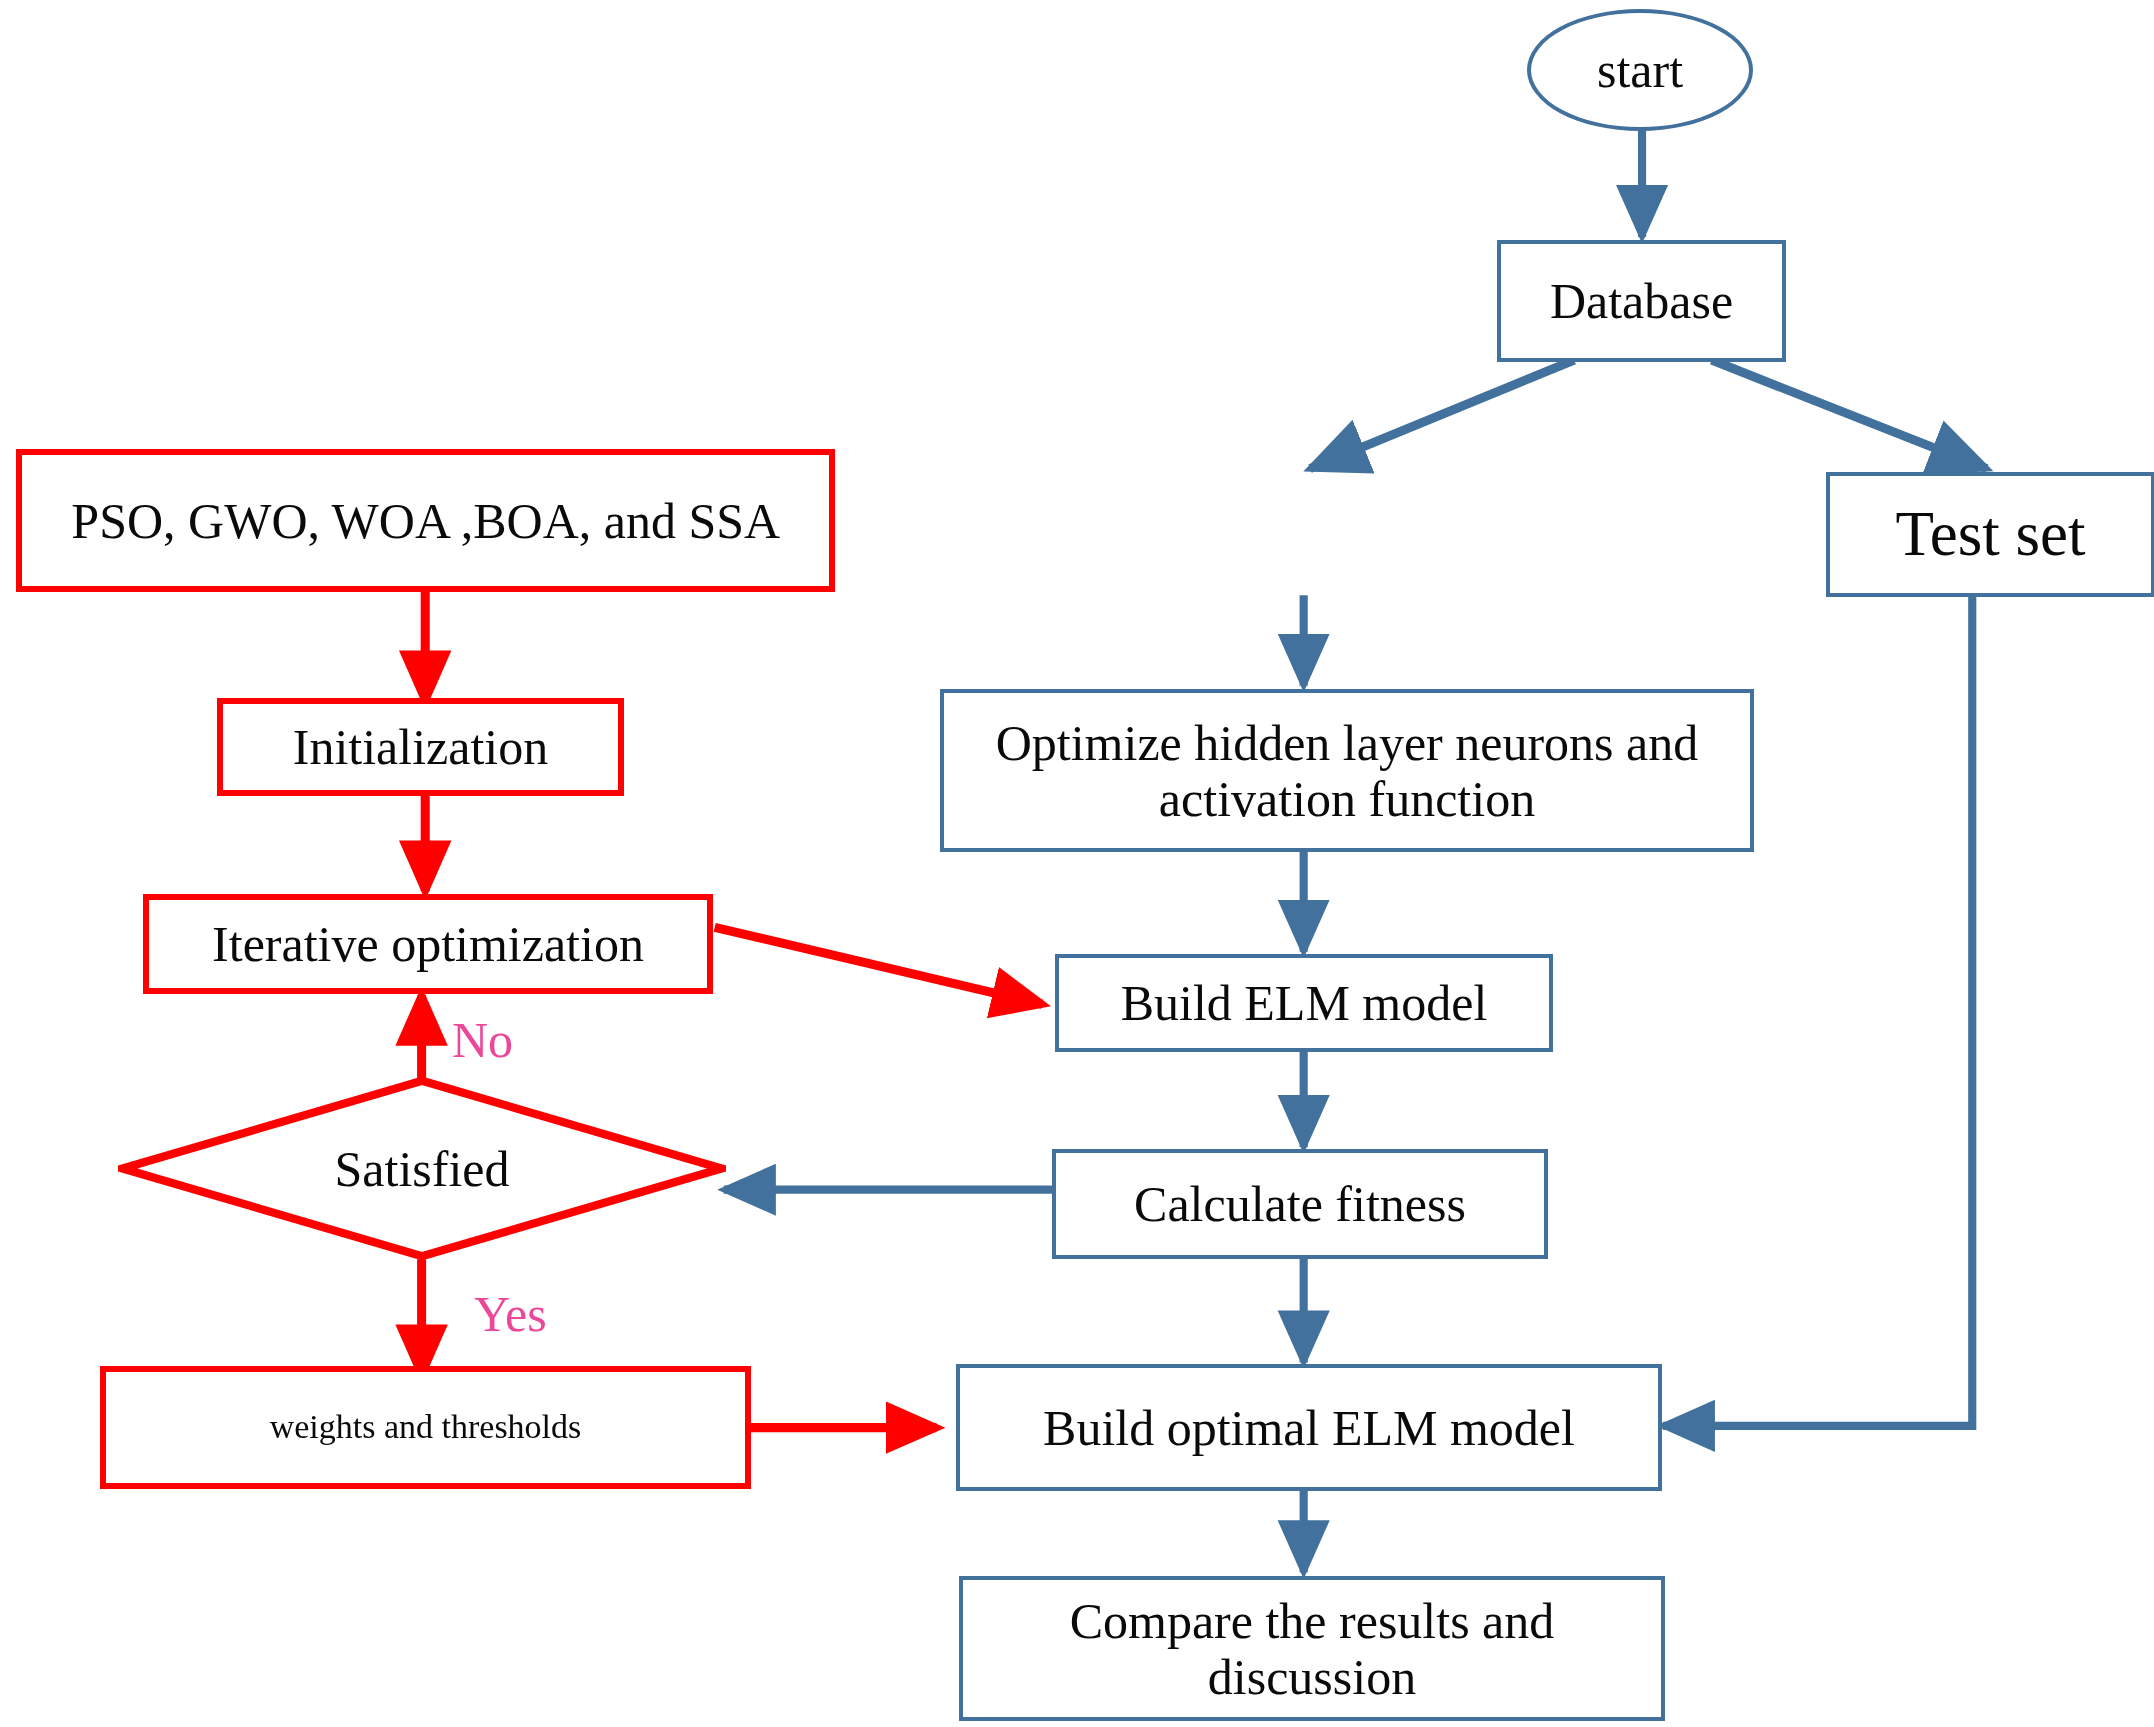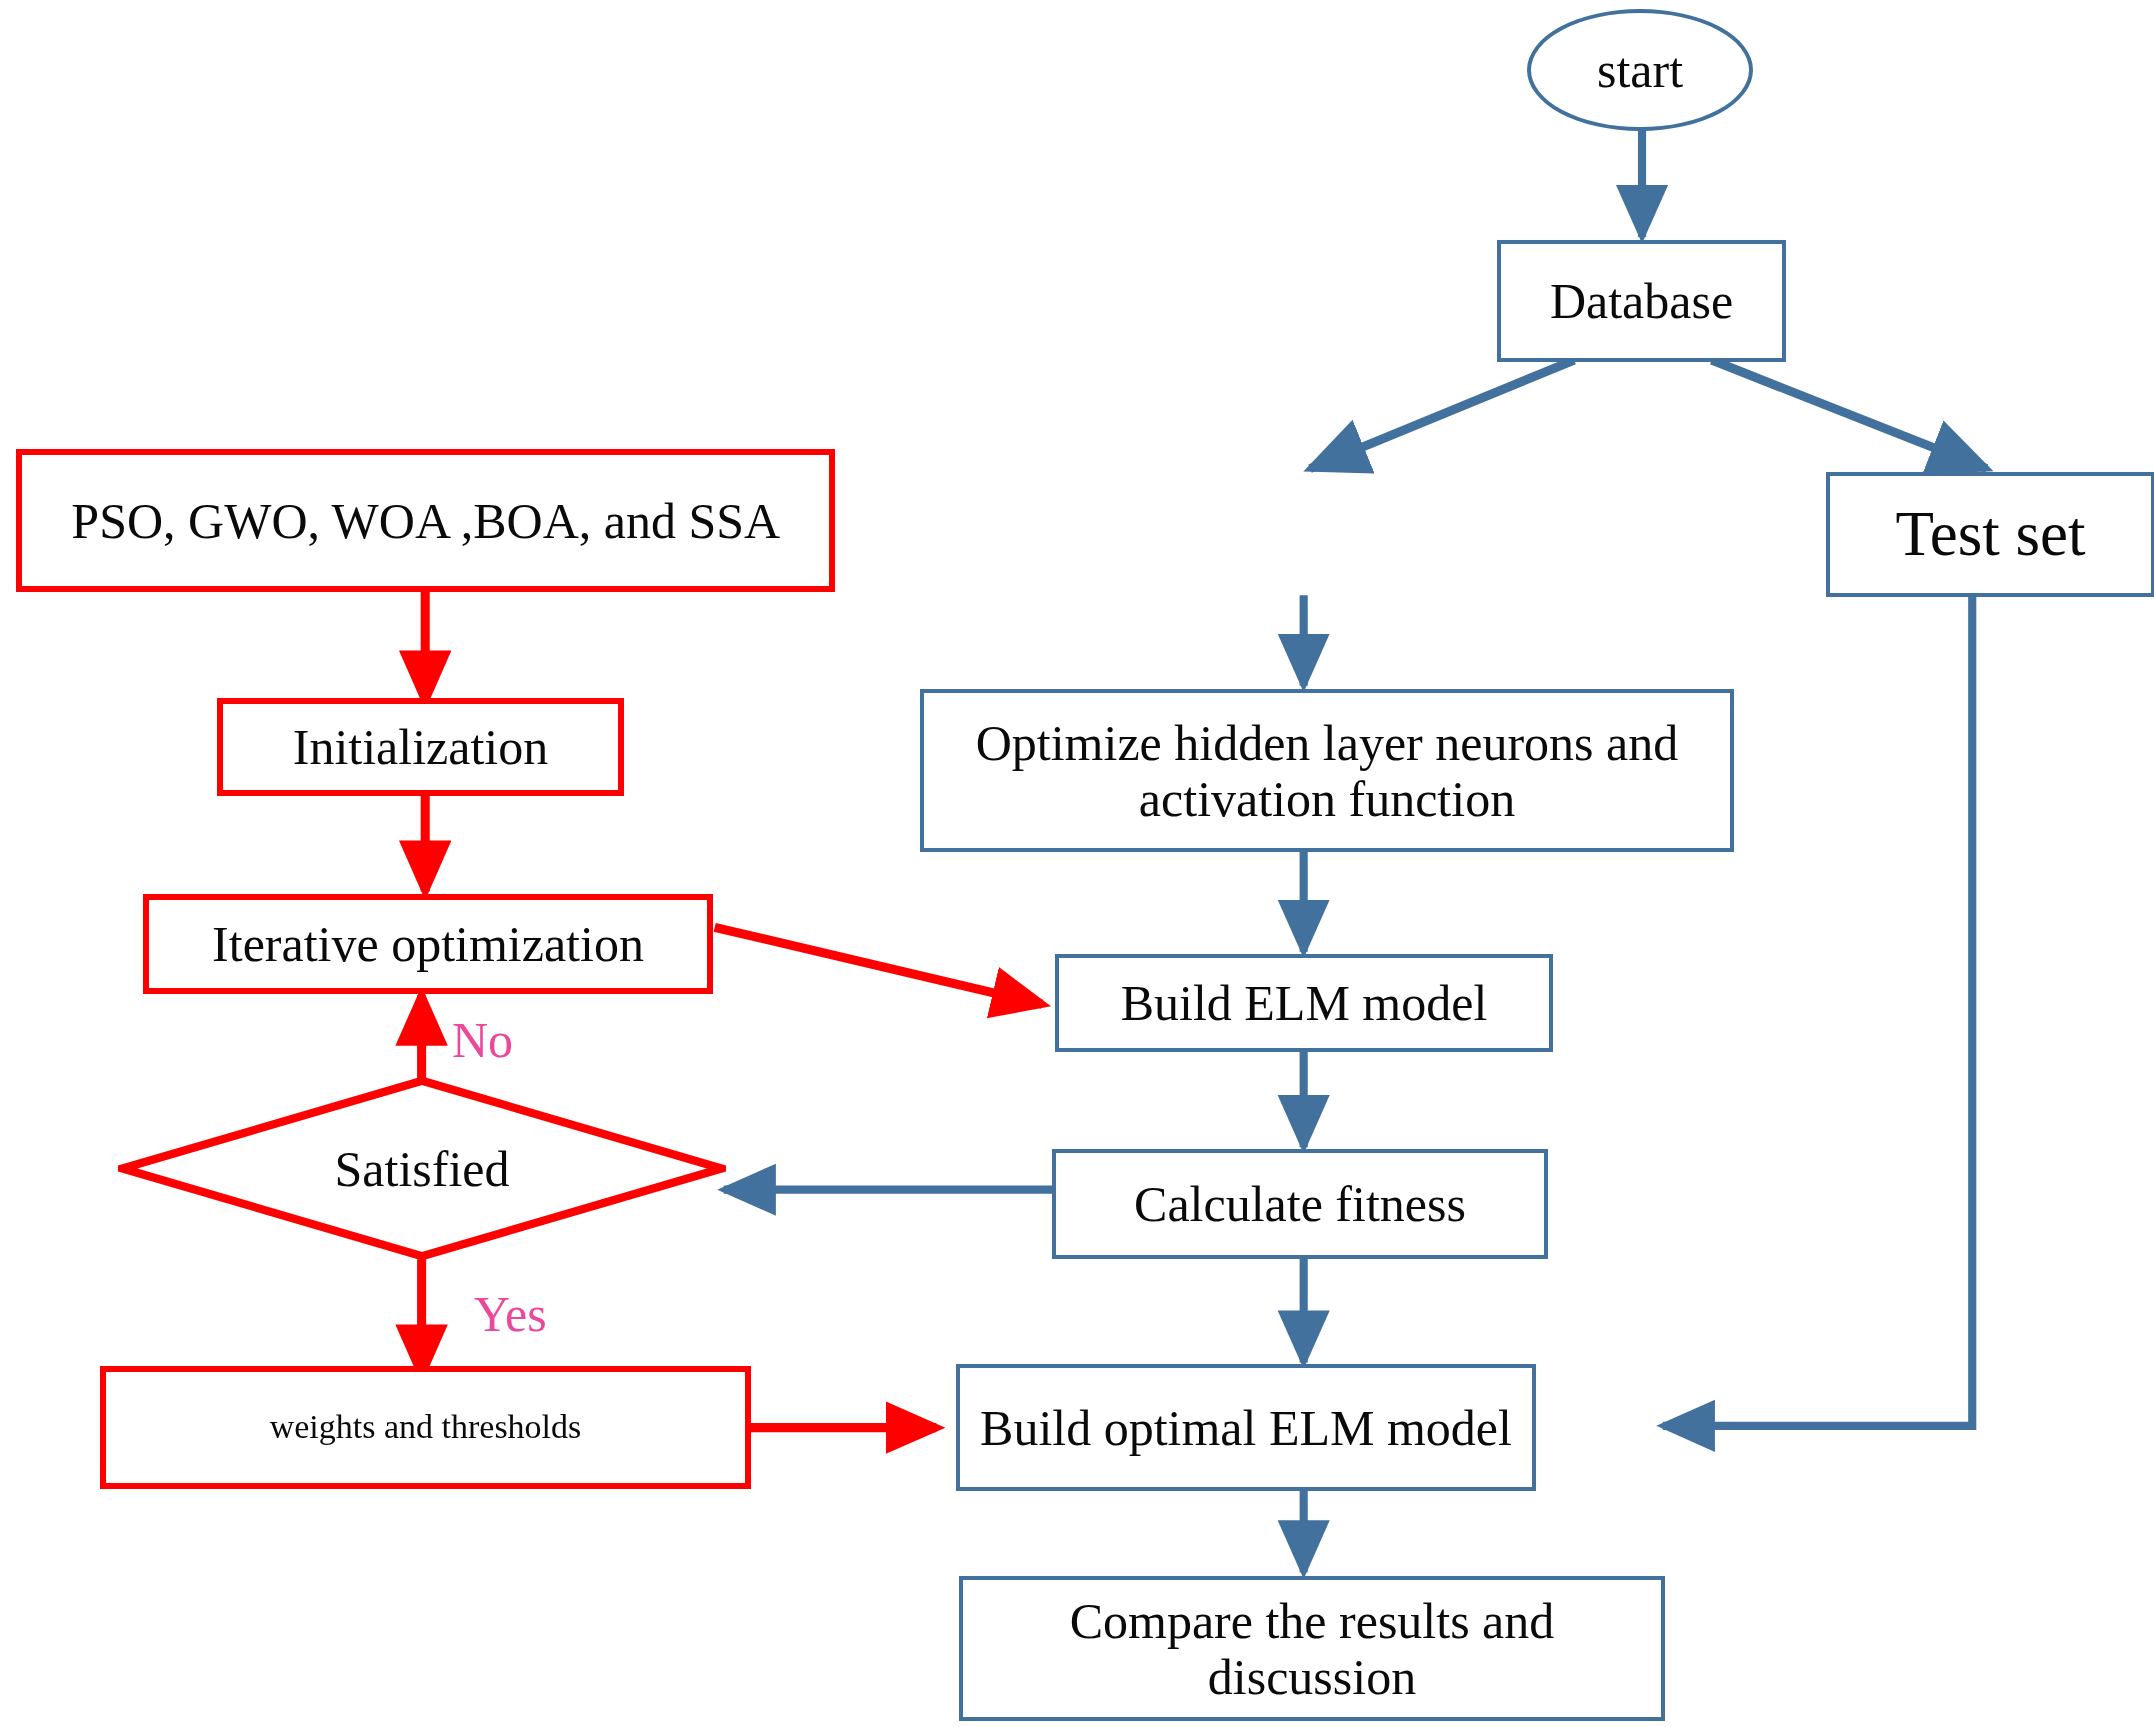--- a/index.html
+++ b/index.html
@@ -129,33 +129,33 @@
 
   <div class="node blue-box" style="left:1497px; top:240px; width:289px; height:122px; font-size:50px;">
     <span class="txt">Database</span>
   </div>
 
 
   <div class="node blue-box" style="left:1826px; top:472px; width:329px; height:125px; font-size:63px;">
     <span class="txt">Test set</span>
   </div>
 
-  <div class="node blue-box" style="left:920px; top:689px; width:814px; height:163px; font-size:50px;">
+  <div class="node blue-box" style="left:940px; top:689px; width:814px; height:163px; font-size:50px;">
     <span class="txt">Optimize  hidden layer neurons and activation function</span>
   </div>
 
   <div class="node blue-box" style="left:1049px; top:954px; width:498px; height:98px; font-size:50px;margin-left:6px;">
     <span class="txt">Build ELM model</span>
   </div>
 
   <div class="node blue-box" style="left:1052px; top:1149px; width:496px; height:110px; font-size:50px;">
     <span class="txt">Calculate fitness</span>
   </div>
 
-  <div class="node blue-box" style="left:956px; top:1364px; width:580px; height:127px; font-size:50px;">
+  <div class="node blue-box" style="left:956px; top:1364px; width:706px; height:127px; font-size:50px;">
     <span class="txt">Build optimal  ELM model</span>
   </div>
 
   <div class="node blue-box" style="left:959px; top:1576px; width:706px; height:145px; font-size:50px;">
     <span class="txt">Compare the results and discussion</span>
   </div>
 
   <div class="node red-box" style="left:16.3px; top:449px; width:819px; height:143px; font-size:50px;">
     <span class="txt">PSO, GWO, WOA ,BOA, and SSA</span>
   </div>

